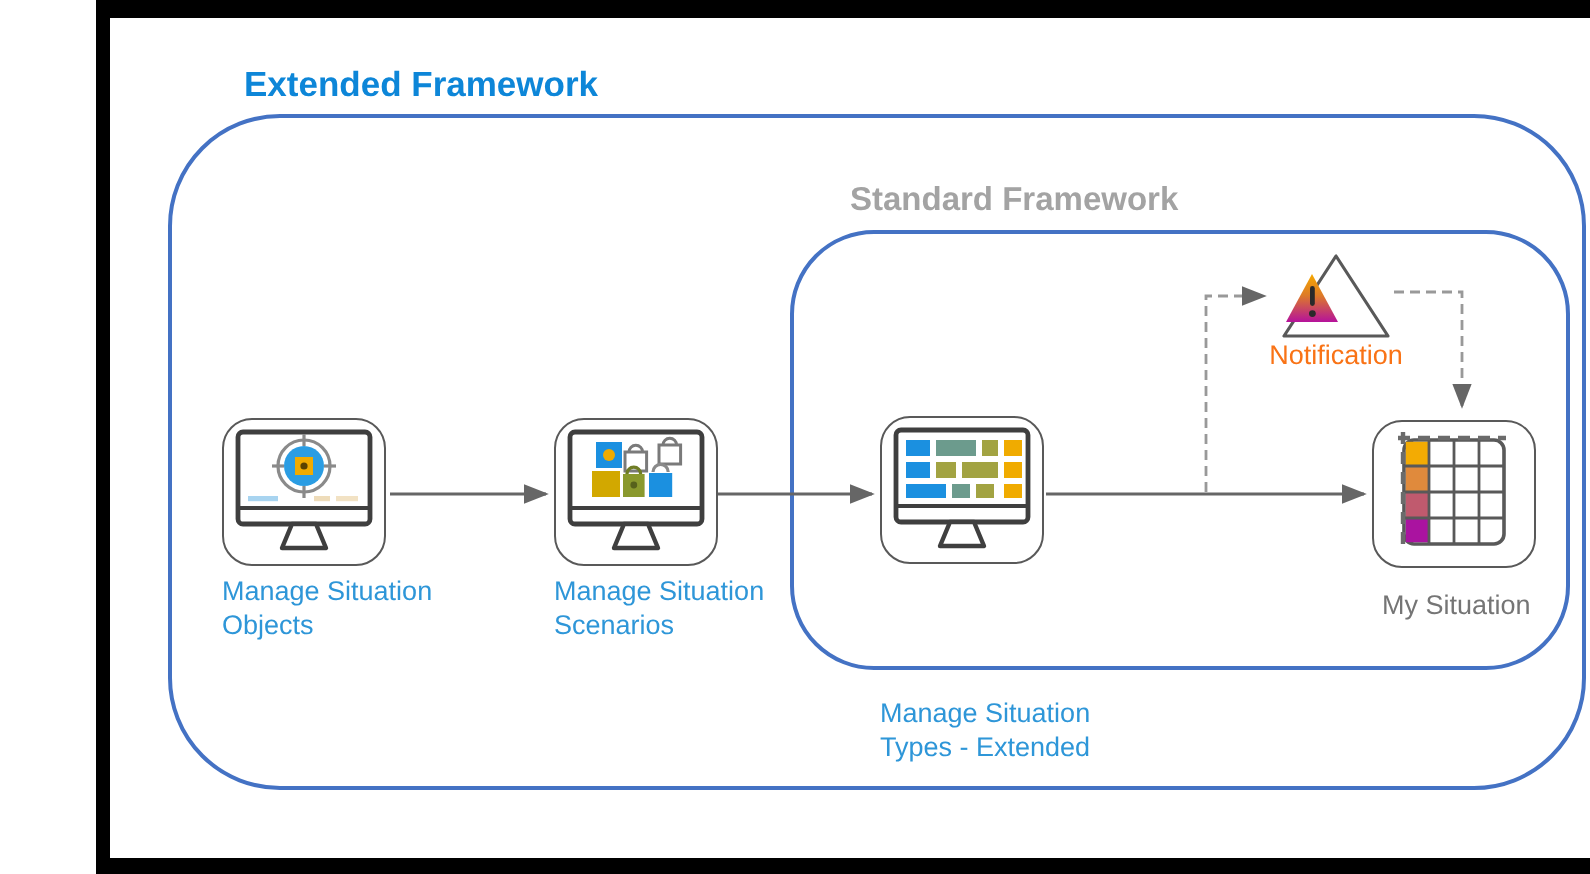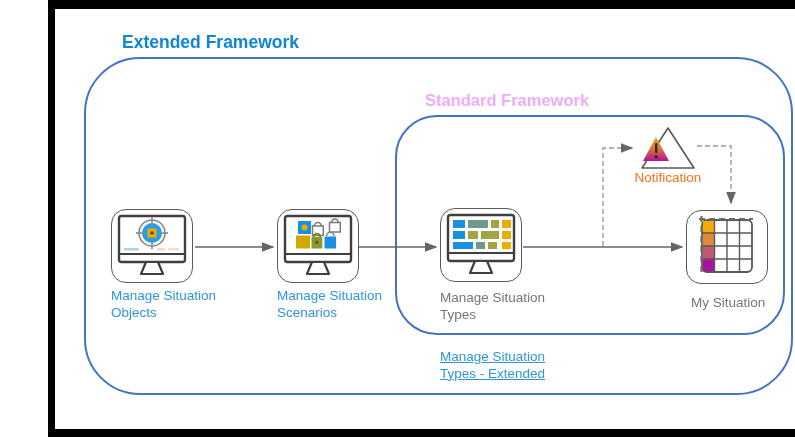--- a/index.html
+++ b/index.html
@@ -21,21 +21,21 @@
     position:absolute;
     border:2px solid #4472c4;
     background:transparent;
     box-sizing:border-box;
   }
   .extended-box{left:36px;top:57px;width:709px;height:338px;border-radius:56px;}
   .standard-box{left:347px;top:115px;width:390px;height:220px;border-radius:42px;}
   
   .ext-title{left:74px;top:32px;font-size:17.5px;font-weight:bold;color:#0d86d8;}
   .ext-subtitle{left:74px;top:58px;font-size:15px;color:#2e9ad8;}
-  .std-title{left:377px;top:91px;font-size:16.5px;font-weight:bold;color:#f0abfc;}
+  .std-title{left:377px;top:91px;font-size:16.5px;font-weight:bold;color:#a3a3a3;}
   
   .card{
     position:absolute;
     width:82px;height:74px;
     background:#fff;
     border:1.5px solid #595959;
     border-radius:15px;
     box-sizing:border-box;
     z-index:3;
   }
@@ -49,21 +49,21 @@
     position:absolute;
     font-size:13.5px;line-height:1.25;
     z-index:3;
   }
   .blue-label{color:#2e96d8;}
   .gray-label{color:#757575;}
   .lbl1{left:63px;top:288px;width:130px;}
   .lbl2{left:229px;top:288px;width:130px;}
   .lbl3{left:392px;top:290px;width:130px;}
   .lbl4{left:643px;top:295px;width:120px;}
-  .ext-lbl1{left:392px;top:349px;width:140px;text-decoration:underline;}
+  .ext-lbl1{left:392px;top:349px;width:140px;}
   .ext-lbl2{left:640px;top:349px;width:115px;}
   .notif-label{
     position:absolute;left:583px;top:170px;width:74px;
     text-align:center;font-size:13.5px;color:#f97316;z-index:3;
   }
   
   .overlay{position:absolute;left:0;top:0;width:795px;height:437px;z-index:2;pointer-events:none;}
 </style>
 </head>
 <body>
@@ -187,17 +187,16 @@
       <line x1="15" y1="22" x2="65" y2="22" stroke="#595959" stroke-width="1.4"></line>
       <line x1="15" y1="35" x2="65" y2="35" stroke="#595959" stroke-width="1.4"></line>
       <line x1="15" y1="48" x2="65" y2="48" stroke="#595959" stroke-width="1.4"></line>
       <line x1="12" y1="8" x2="66" y2="8" stroke="#6b6b6b" stroke-width="2.2" stroke-dasharray="6,4"></line>
       <line x1="14.5" y1="5" x2="14.5" y2="62" stroke="#6b6b6b" stroke-width="2.2" stroke-dasharray="6,4"></line>
     </svg>
   </div>
 
   <div class="step-label blue-label lbl2">Manage Situation Scenarios</div>
   <div class="step-label blue-label lbl1">Manage Situation Objects</div>
-  <div class="step-label gray-label lbl3">Manage Situation Types</div>
   <div class="step-label gray-label lbl4">My Situation</div>
   <div class="notif-label">Notification</div>
   <div class="step-label blue-label ext-lbl1">Manage Situation Types - Extended</div>
 </div>
 
 </body></html>

